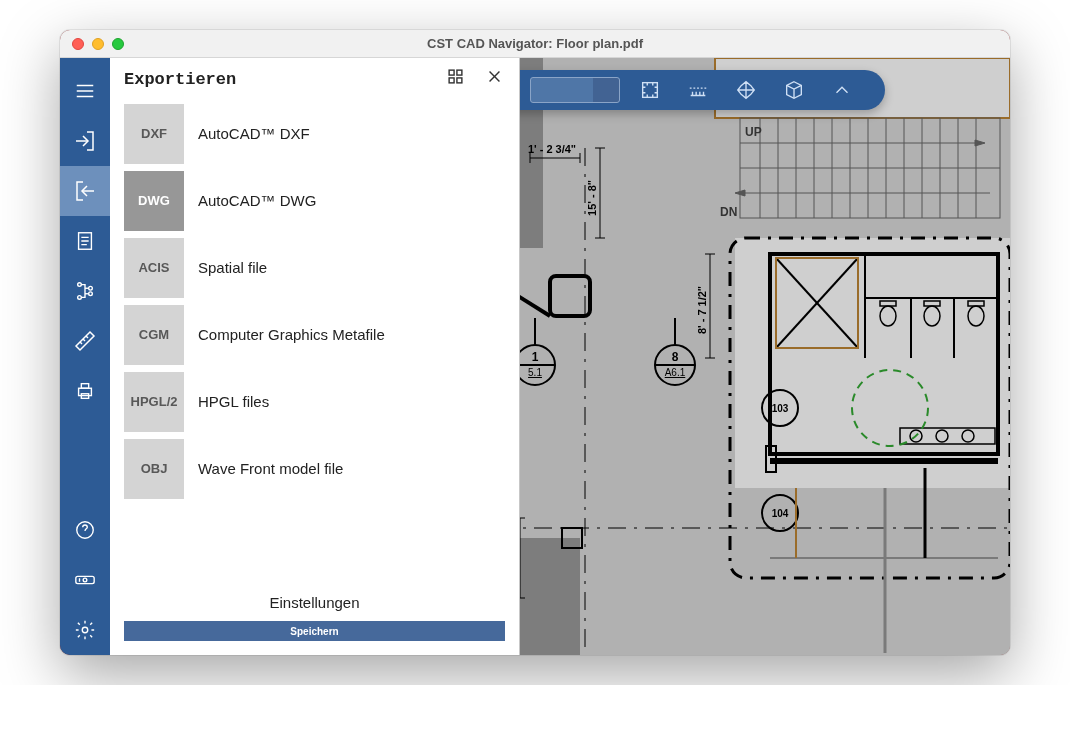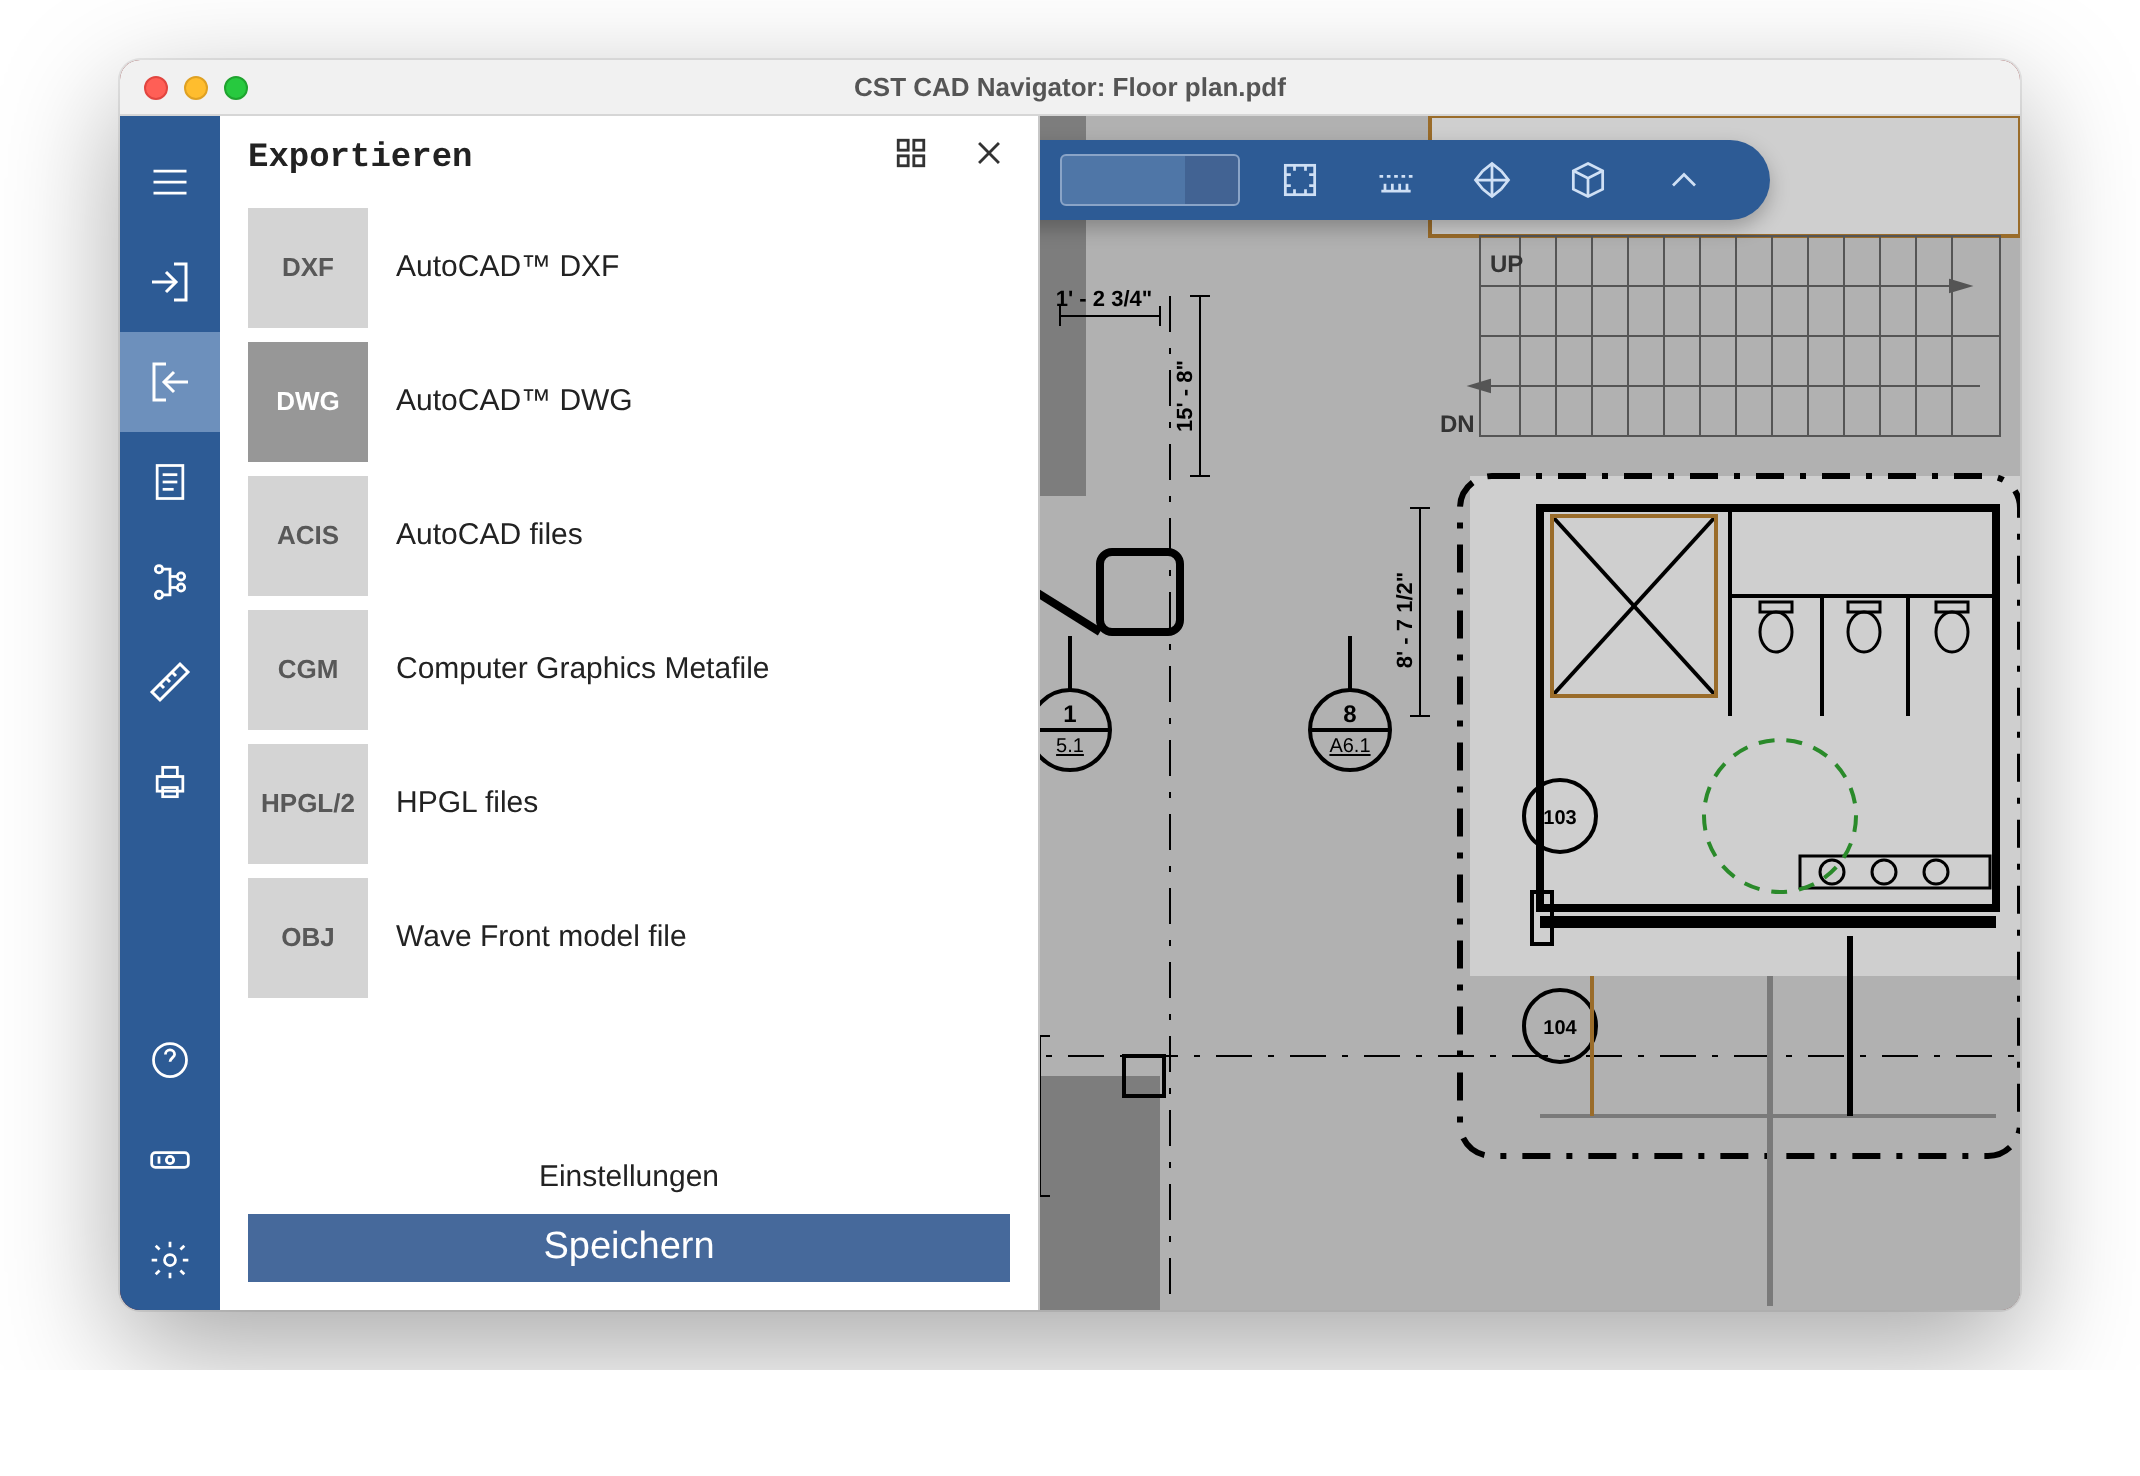--- a/index.html
+++ b/index.html
@@ -131,26 +131,26 @@
   }
   .settings-link {
     text-align: center;
     font-size: 15px;
     color: #222;
     padding: 8px 0 10px 0;
     cursor: pointer;
   }
   .save-btn {
     width: 100%;
-    height: 34px;
+    height: 20px;
     background: #46699b;
     color: #fff;
     border: none;
-    font-size: 19px;
-    font-weight: 400;
+    font-size: 10px;
+    font-weight: 700;
     cursor: pointer;
   }
 
   
   .canvas-area {
     flex: 1;
     background: #b1b1b1;
     position: relative;
     overflow: hidden;
   }
@@ -307,21 +307,21 @@
           <div class="fmt-row">
             <div class="fmt-box">DXF</div>
             <div class="fmt-label">AutoCAD™ DXF</div>
           </div>
           <div class="fmt-row selected">
             <div class="fmt-box">DWG</div>
             <div class="fmt-label">AutoCAD™ DWG</div>
           </div>
           <div class="fmt-row">
             <div class="fmt-box">ACIS</div>
-            <div class="fmt-label">AutoCAD files</div>
+            <div class="fmt-label">Spatial file</div>
           </div>
           <div class="fmt-row">
             <div class="fmt-box">CGM</div>
             <div class="fmt-label">Computer Graphics Metafile</div>
           </div>
           <div class="fmt-row">
             <div class="fmt-box">HPGL/2</div>
             <div class="fmt-label">HPGL files</div>
           </div>
           <div class="fmt-row">

